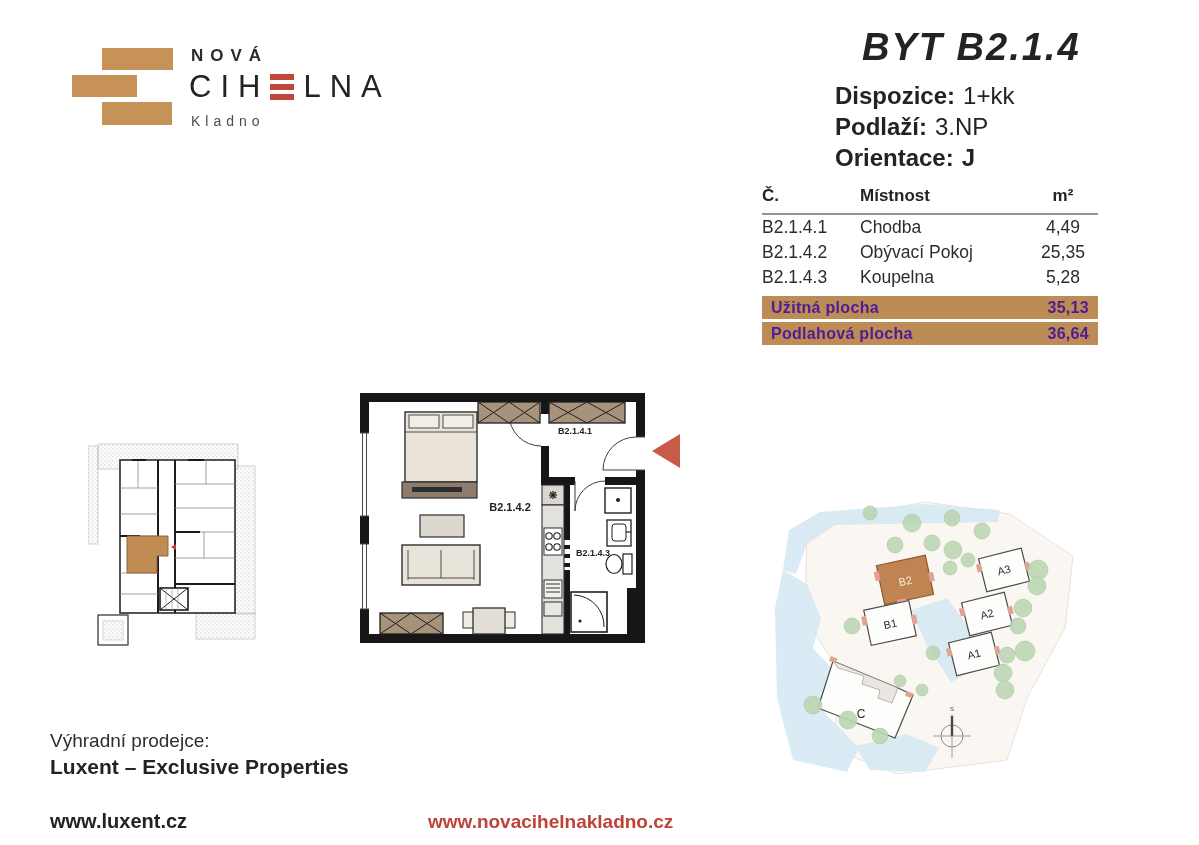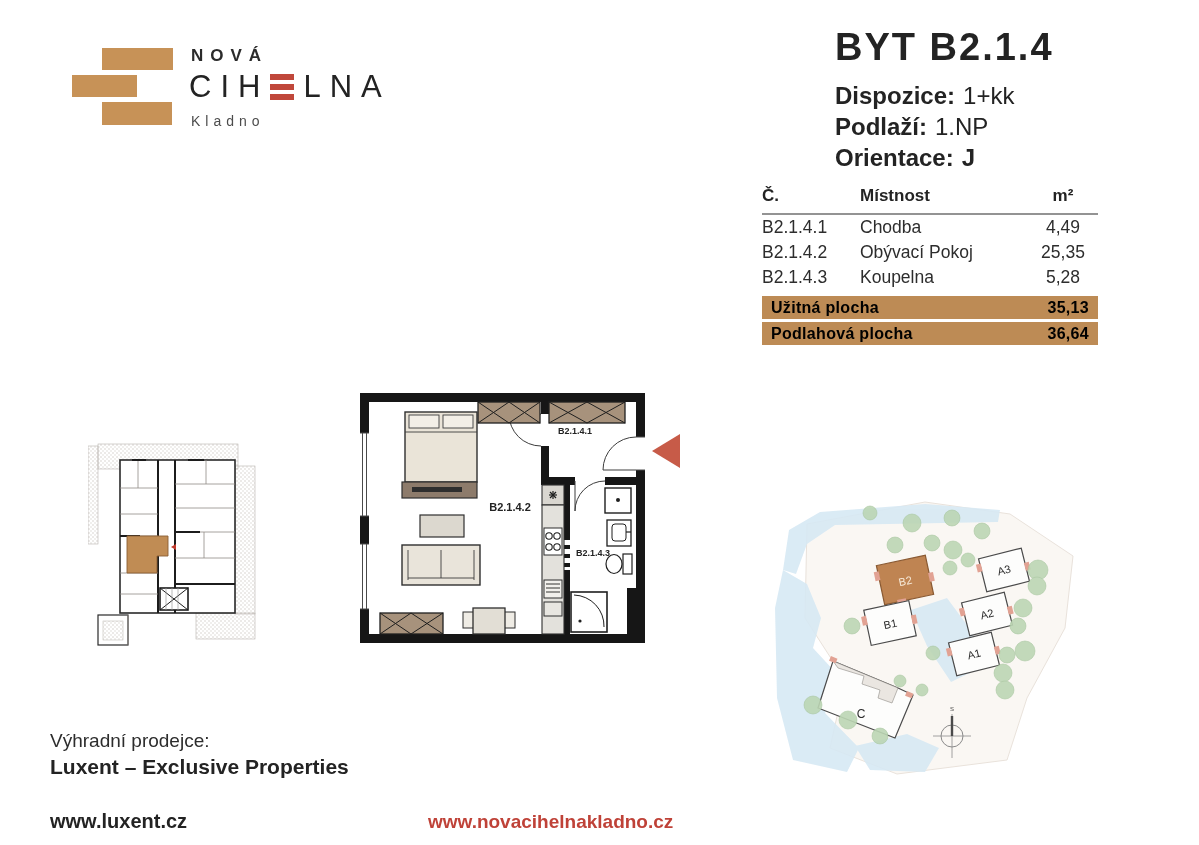--- a/index.html
+++ b/index.html
@@ -11,35 +11,35 @@
   .brick{position:absolute;background:#c79257;}
   .brick.b1{left:102px;top:48px;width:71px;height:22px;}
   .brick.b2{left:72px;top:75px;width:65px;height:22px;}
   .brick.b3{left:102px;top:102px;width:70px;height:23px;}
   .brand-top{position:absolute;left:191px;top:46px;font-size:17px;font-weight:700;letter-spacing:7px;color:#2b2b2b;}
   .brand-mid{position:absolute;left:189px;top:69px;font-size:31px;font-weight:400;letter-spacing:9px;color:#232323;display:flex;align-items:center;}
   .ebars{display:inline-flex;flex-direction:column;justify-content:center;gap:4px;width:24px;height:30px;margin:0 9px 0 1px;}
   .ebars i{display:block;height:6px;background:#c0473b;}
   .brand-city{position:absolute;left:191px;top:113px;font-size:14px;letter-spacing:5px;color:#4c4c4c;}
   
-  .unit-title{position:absolute;left:835px;top:26px;font-size:38px;font-weight:700;letter-spacing:2px;margin:0;color:#232323;}
+  .unit-title{position:absolute;left:862px;top:26px;font-size:38px;font-weight:700;letter-spacing:2px;margin:0;color:#232323;font-style:italic;}
   .specs{position:absolute;left:835px;top:80px;}
   .spec{font-size:24px;line-height:31px;color:#232323;}
   .spec .lab{font-weight:700;margin-right:8px;}
   .spec .val{font-weight:400;}
   .spec .val.bold{font-weight:700;}
   
   .room-table{position:absolute;left:762px;top:186px;width:336px;}
   .thead{display:flex;font-weight:700;font-size:17px;padding-bottom:7px;border-bottom:2px solid #939393;}
   .trow{display:flex;font-size:17.5px;height:25px;align-items:center;color:#2d2d2d;}
   .trow:first-of-type{margin-top:3px;}
   .col-num{width:98px;}
   .col-name{flex:1;}
   .col-area{width:70px;text-align:center;}
-  .total-bar{display:flex;justify-content:space-between;align-items:center;background:#bd8b55;color:#000000;
+  .total-bar{display:flex;justify-content:space-between;align-items:center;background:#bd8b55;color:#4c1d95;
     font-weight:700;font-size:16px;height:23px;padding:0 9px;letter-spacing:.3px;margin-top:3px;}
   .total-bar.first{margin-top:6px;}
   
   .fig{position:absolute;}
   .fig-building{left:88px;top:436px;}
   .fig-apartment{left:355px;top:390px;}
   .fig-site{left:775px;top:498px;}
   
   .seller-intro{position:absolute;left:50px;top:730px;font-size:19px;color:#2d2d2d;}
   .seller-name{position:absolute;left:50px;top:755px;font-size:21px;font-weight:700;color:#232323;}
@@ -70,21 +70,21 @@
     </div>
     <div class="brand-city">Kladno</div>
   </div>
 
   <h1 class="unit-title">BYT B2.1.4</h1>
   <div class="specs">
     <div class="spec">
       <span class="lab">Dispozice:</span><span class="val">1+kk</span>
     </div>
     <div class="spec">
-      <span class="lab">Podlaží:</span><span class="val">1.NP</span>
+      <span class="lab">Podlaží:</span><span class="val">3.NP</span>
     </div>
     <div class="spec">
       <span class="lab">Orientace:</span><span class="val bold">J</span>
     </div>
   </div>
 
   <div class="room-table">
     <div class="thead">
       <span class="col-num">Č.</span>
       <span class="col-name">Místnost</span>

